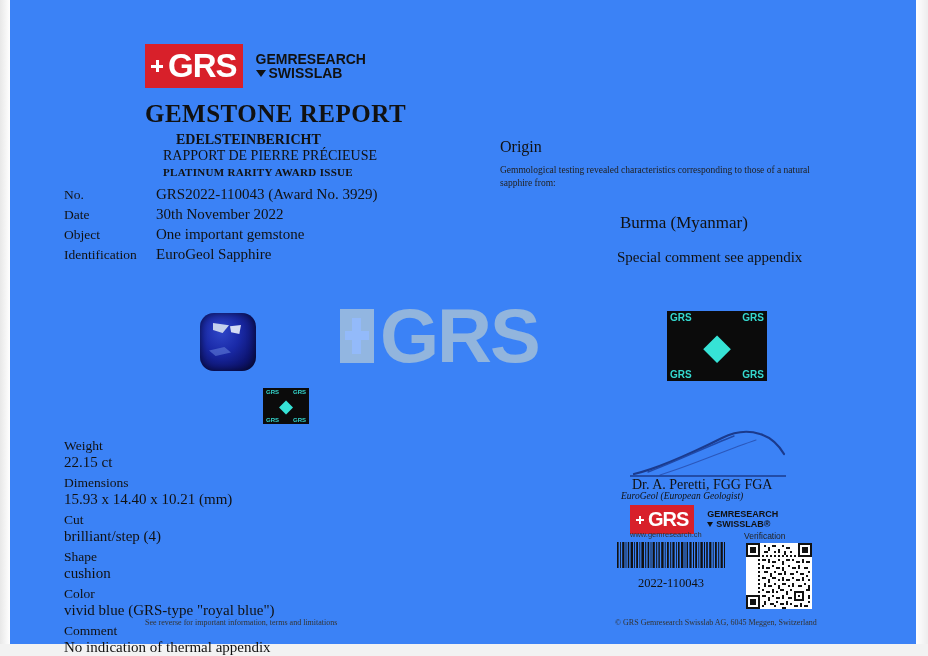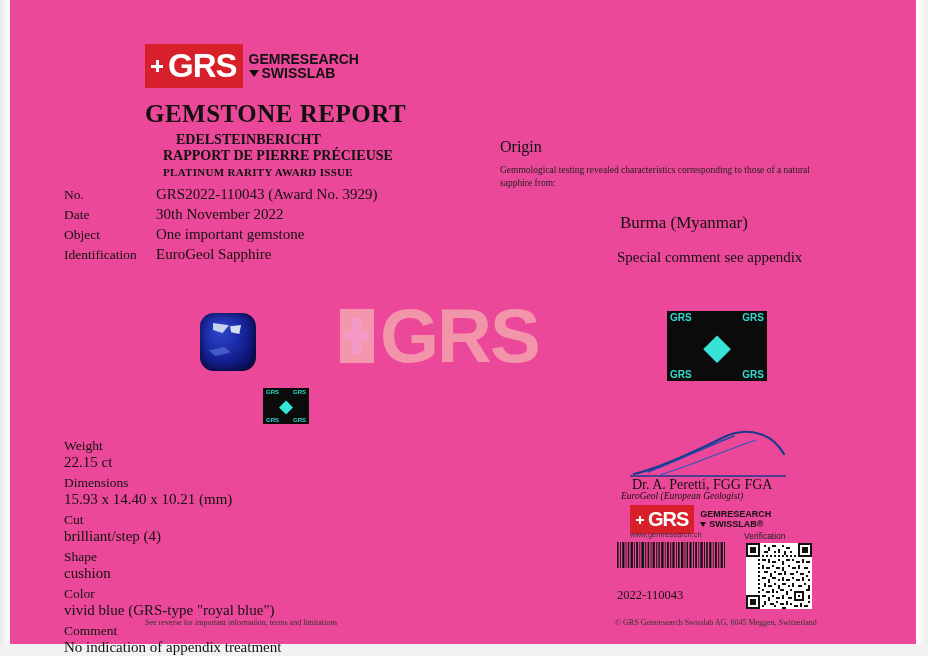--- a/index.html
+++ b/index.html
@@ -12,21 +12,21 @@
     height: 656px;
     position: relative;
     font-family: "Liberation Serif", serif;
     color: #111;
     overflow: hidden;
   }
   .page {
     position: absolute;
     left: 0; top: 0;
     width: 928px; height: 656px;
-    background: #ec4899;
+    background: #3b82f6;
   }
   
   .edge-left {
     position: absolute;
     left: 0; top: 0;
     width: 10px; height: 656px;
     background: linear-gradient(to right, #e8e8e8, #ffffff);
   }
   .edge-right {
     position: absolute;
@@ -65,21 +65,21 @@
   }
   .grs-cross:before { left: 2px; top: 6.5px; width: 12px; height: 3px; }
   .grs-cross:after  { left: 6.5px; top: 2px; width: 3px; height: 12px; }
   .grs-word {
     color: #ffffff;
     font-family: "Liberation Sans", sans-serif;
     font-weight: bold;
     letter-spacing: -1px;
   }
   .grs-sub {
-    margin-left: 6px;
+    margin-left: 13px;
     font-family: "Liberation Sans", sans-serif;
     color: #111;
     line-height: 1.02;
     font-weight: bold;
   }
   .grs-sub .l2 { display: flex; align-items: center; }
   .diamond-glyph {
     display: inline-block;
     width: 0; height: 0;
     border-left: 5px solid transparent;
@@ -115,21 +115,21 @@
   }
   #title-de {
     position: absolute;
     left: 176px; top: 132px;
     font-weight: bold;
     font-size: 14px;
   }
   #title-fr {
     position: absolute;
     left: 163px; top: 148px;
-    font-weight: bold;
+    font-weight: normal;
     font-size: 14px;
   }
   #title-issue {
     position: absolute;
     left: 163px; top: 166px;
     font-weight: bold;
     font-size: 11px;
     letter-spacing: 0.3px;
   }
 
@@ -309,23 +309,23 @@
   
   #barcode-wrap {
     position: absolute;
     left: 617px; top: 542px;
     width: 108px;
   }
   #barcode {
     width: 108px; height: 26px;
   }
   #barcode-number {
-    text-align: left;
+    text-align: center;
     font-size: 12.5px;
-    margin-top: 16px;
+    margin-top: 4px;
   }
 
   
   #verification-label {
     position: absolute;
     left: 744px; top: 531px;
     font-size: 8.5px;
     color: #222;
     font-family: "Liberation Sans", sans-serif;
   }
@@ -448,21 +448,21 @@
     <div class="field-row">
       <span class="field-label">Shape</span>
       <span class="field-value">cushion</span>
     </div>
     <div class="field-row">
       <span class="field-label">Color</span>
       <span class="field-value">vivid blue (GRS-type "royal blue")</span>
     </div>
     <div class="field-row">
       <span class="field-label">Comment</span>
-      <span class="field-value">No indication of appendix treatment</span>
+      <span class="field-value">No indication of thermal appendix</span>
     </div>
   </div>
 
   <svg id="signature-svg" width="160" height="52" viewBox="0 0 160 52">
     <path d="M4 46 C 30 40, 60 26, 92 10 C 104 4, 118 2, 130 6 C 140 9, 148 16, 154 26" fill="none" stroke="#1b3a8c" stroke-width="2.2" stroke-linecap="round"></path>
     <path d="M18 44 C 44 34, 74 20, 104 8" fill="none" stroke="#2049a8" stroke-width="1.4" stroke-linecap="round"></path>
     <path d="M30 47 C 60 38, 96 22, 126 12" fill="none" stroke="#2b57bb" stroke-width="1.1" stroke-linecap="round"></path>
     <path d="M0 48 L156 48" stroke="#1b3a8c" stroke-width="1.6"></path>
   </svg>
   <div id="sig-name">Dr. A. Peretti, FGG FGA</div>

